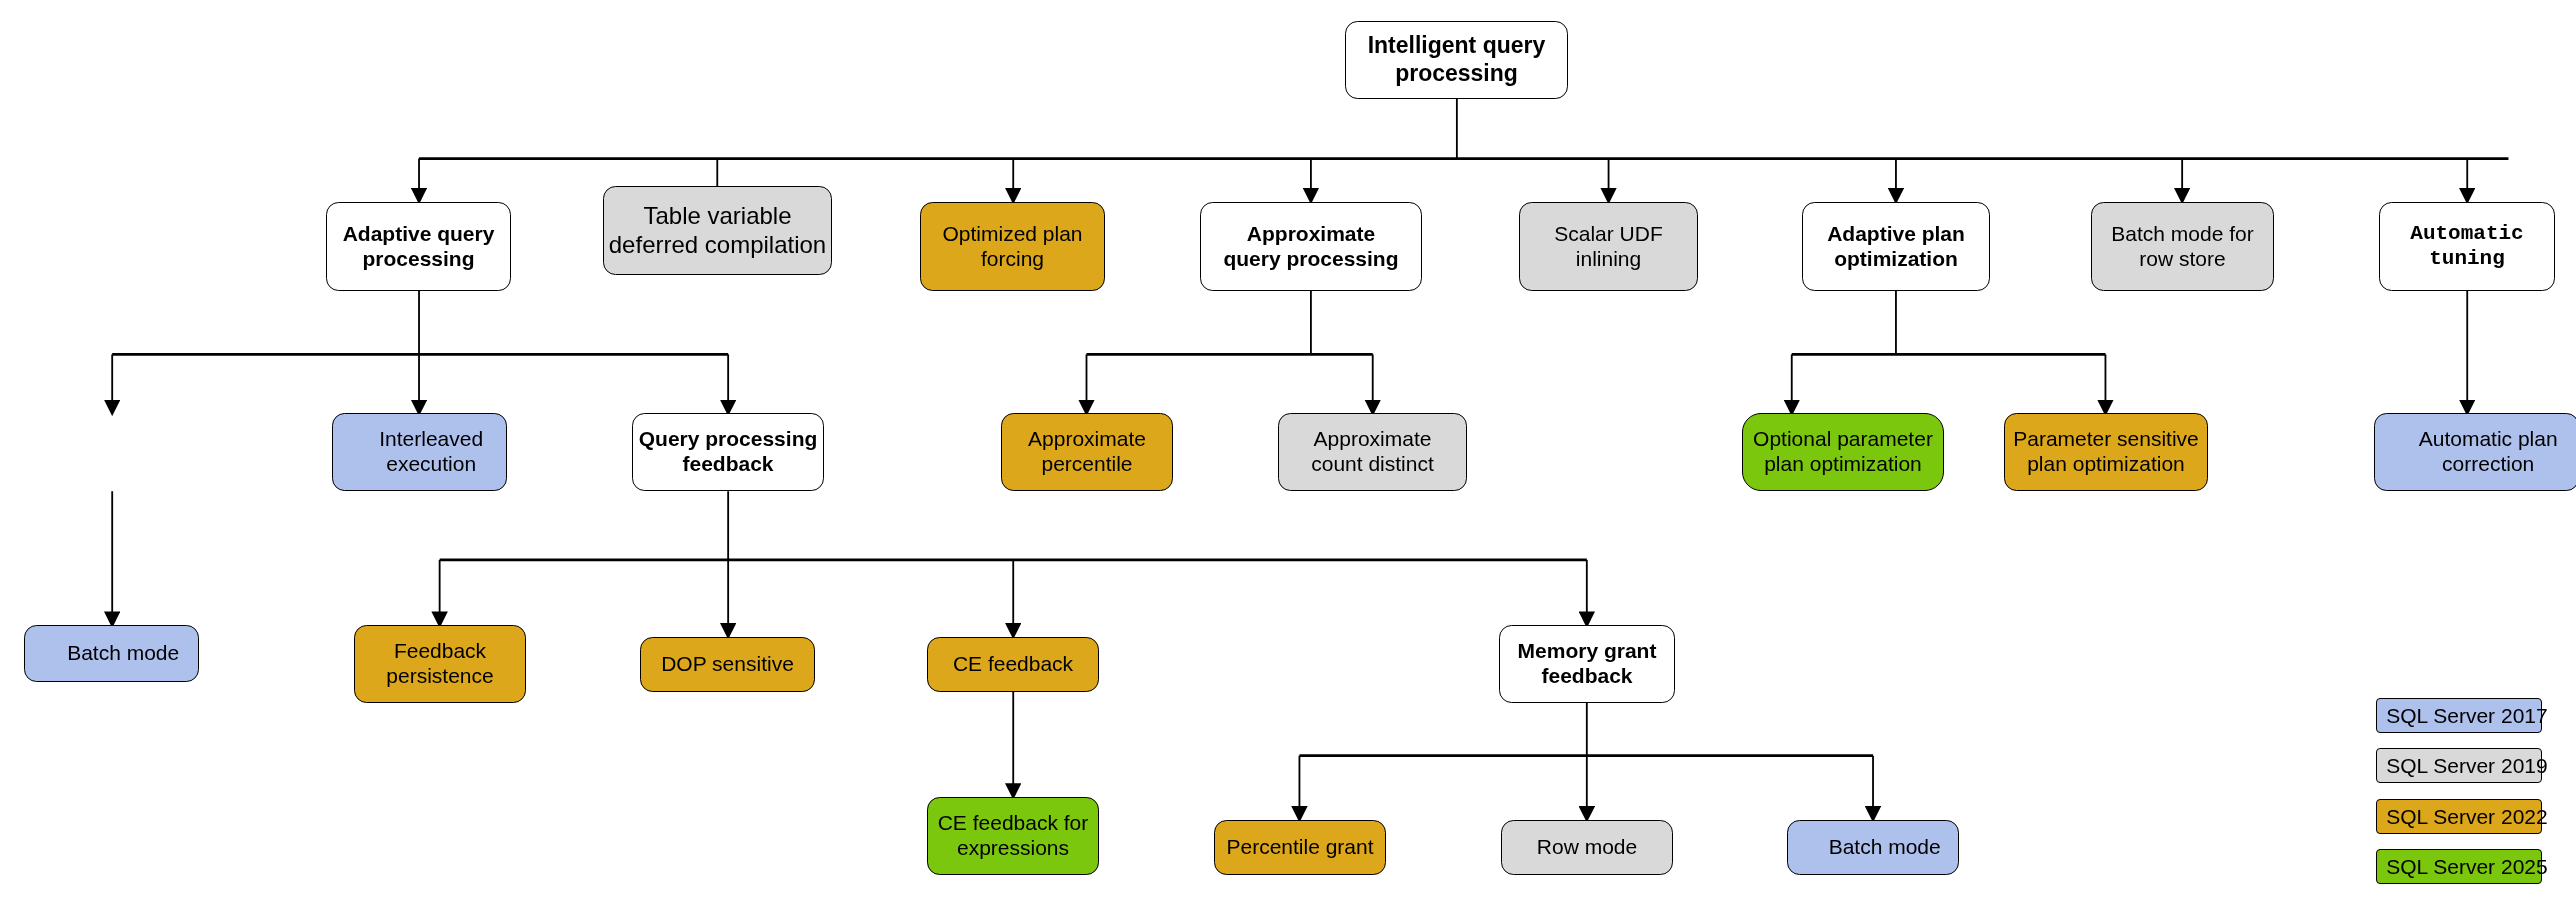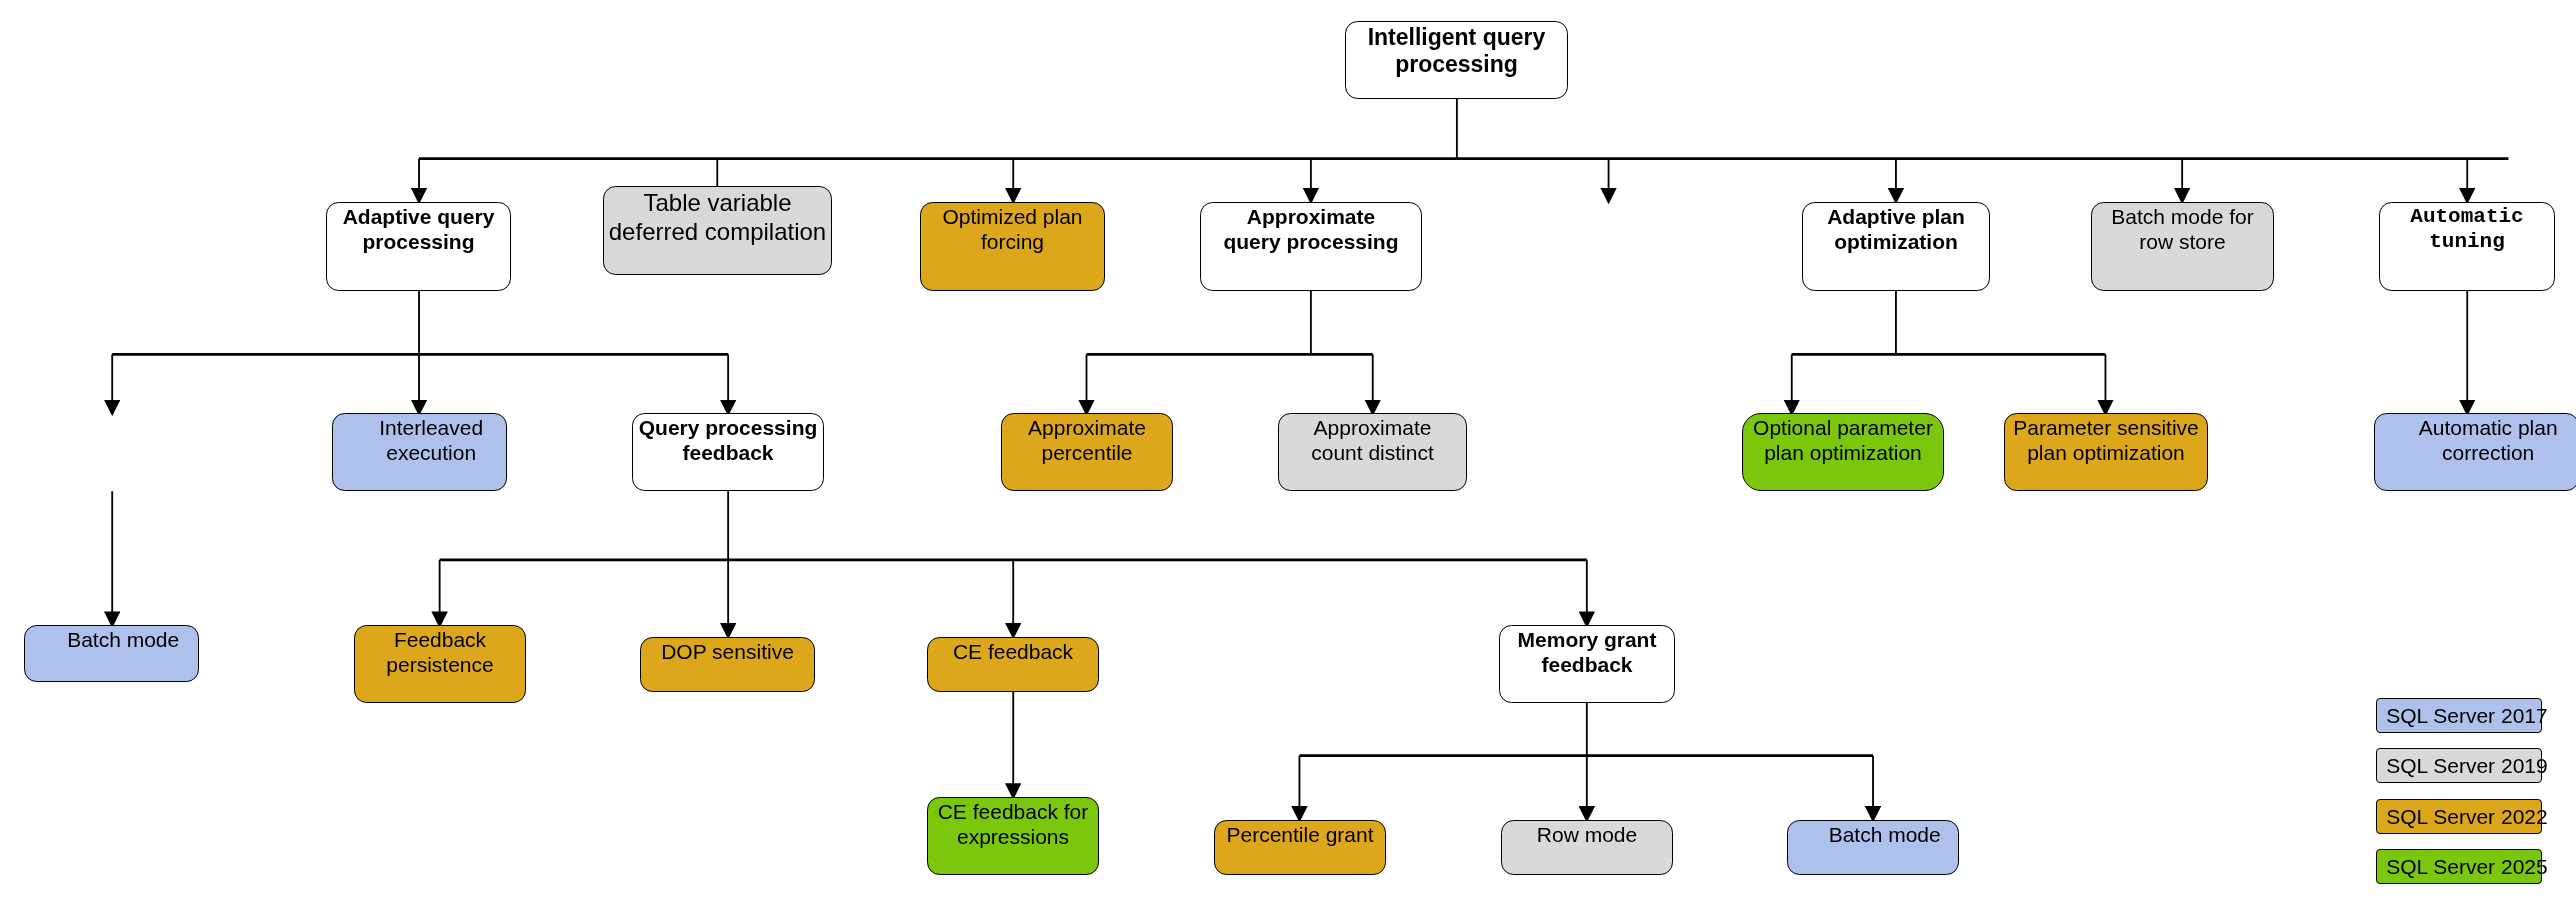--- a/index.html
+++ b/index.html
@@ -20,20 +20,21 @@
     left:0;top:0;
     width:2576px;height:916px;
     pointer-events:none;
   }
   .node{
     position:absolute;
     box-sizing:border-box;
     border:1.7px solid #000000;
     border-radius:12.6px;
     display:flex;
+    align-items:center;
     justify-content:center;
     text-align:center;
     color:#000000;
     line-height:1.18;
     padding:2.3px 4.6px;
     background:#ffffff;
     z-index:3;
   }
   .node .lbl{
     display:block;
@@ -149,20 +150,24 @@
   <div class="node fill-orange" style="left:920px;top:202px;width:185px;height:89px;font-size:21px;">
     <span class="lbl">Optimized plan
 forcing</span>
   </div>
 
   <div class="node lvl2 fill-white" style="left:1200px;top:202px;width:222px;height:89px;font-size:21px;">
     <span class="lbl">Approximate
 query processing</span>
   </div>
 
+  <div class="node fill-gray" style="left:1519px;top:202px;width:179px;height:89px;font-size:21px;">
+    <span class="lbl">Scalar UDF
+inlining</span>
+  </div>
 
   <div class="node lvl2 fill-white" style="left:1802px;top:202px;width:188px;height:89px;font-size:21px;">
     <span class="lbl">Adaptive plan
 optimization</span>
   </div>
 
   <div class="node fill-gray" style="left:2091px;top:202px;width:183px;height:89px;font-size:21px;">
     <span class="lbl">Batch mode for
 row store</span>
   </div>

